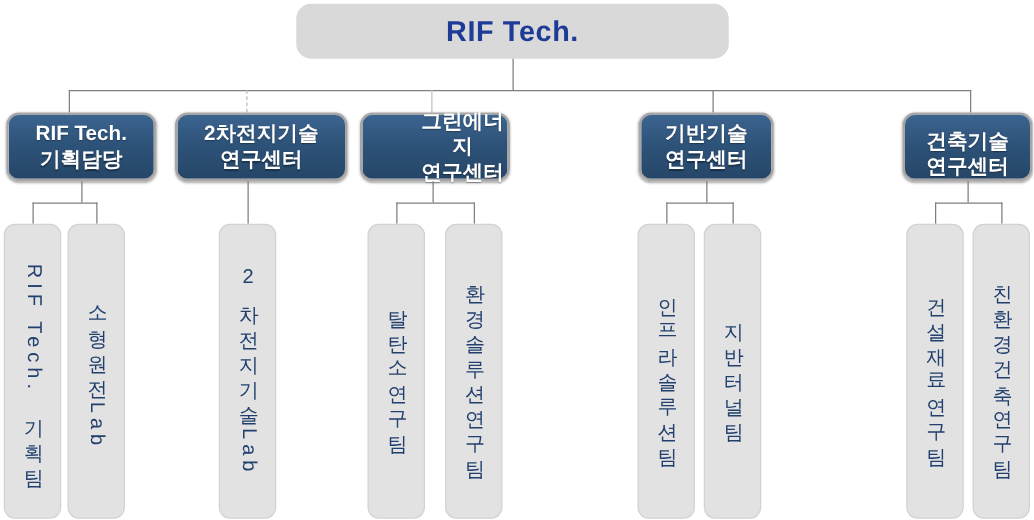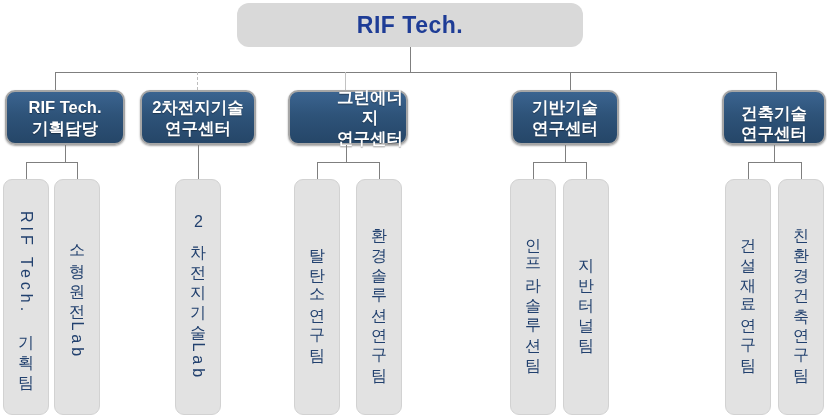--- a/index.html
+++ b/index.html
@@ -90,21 +90,21 @@
   <div class="line v" style="left:55px; top:72px; height:18px;"></div>
   <div class="line v dashed" style="left:197px; top:72px; height:18px;"></div>
   <div class="line v faint" style="left:345px; top:72px; height:18px;"></div>
   <div class="line v" style="left:570px; top:72px; height:18px;"></div>
   <div class="line v" style="left:776px; top:72px; height:18px;"></div>
 
   <div class="dept-box" style="left:5px; width:120px;">
     <span class="dept-label">RIF Tech.
 기획담당</span>
   </div>
-  <div class="dept-box" style="left:140px; width:116px;">
+  <div class="dept-box" style="left:140px; width:138px;">
     <span class="dept-label">2차전지기술
 연구센터</span>
   </div>
   <div class="dept-box" style="left:288px; width:120px;padding-left:44px;">
     <span class="dept-label">그린에너지
 연구센터</span>
   </div>
   <div class="dept-box" style="left:511px; width:108px;justify-content:center;">
     <span class="dept-label">기반기술
 연구센터</span>

